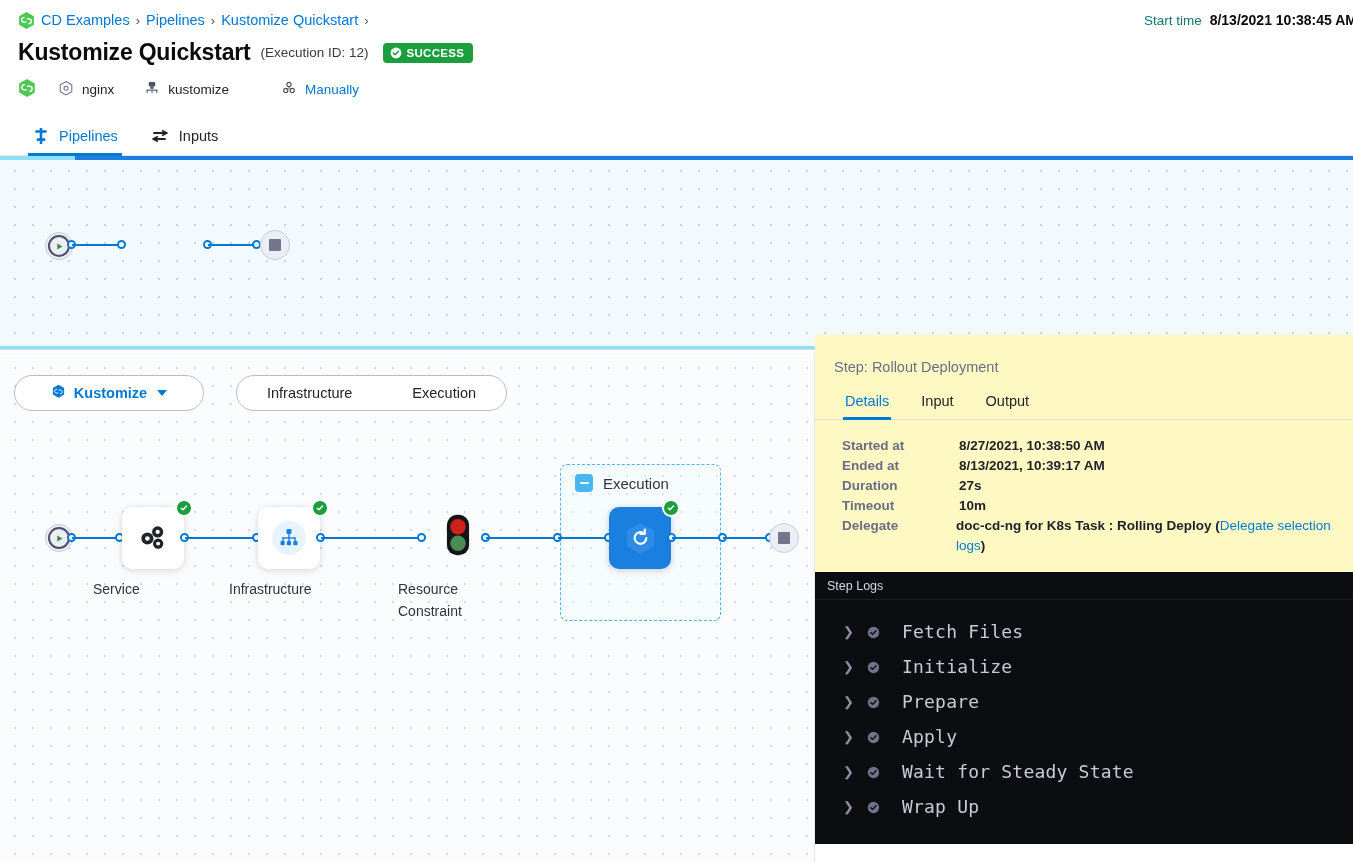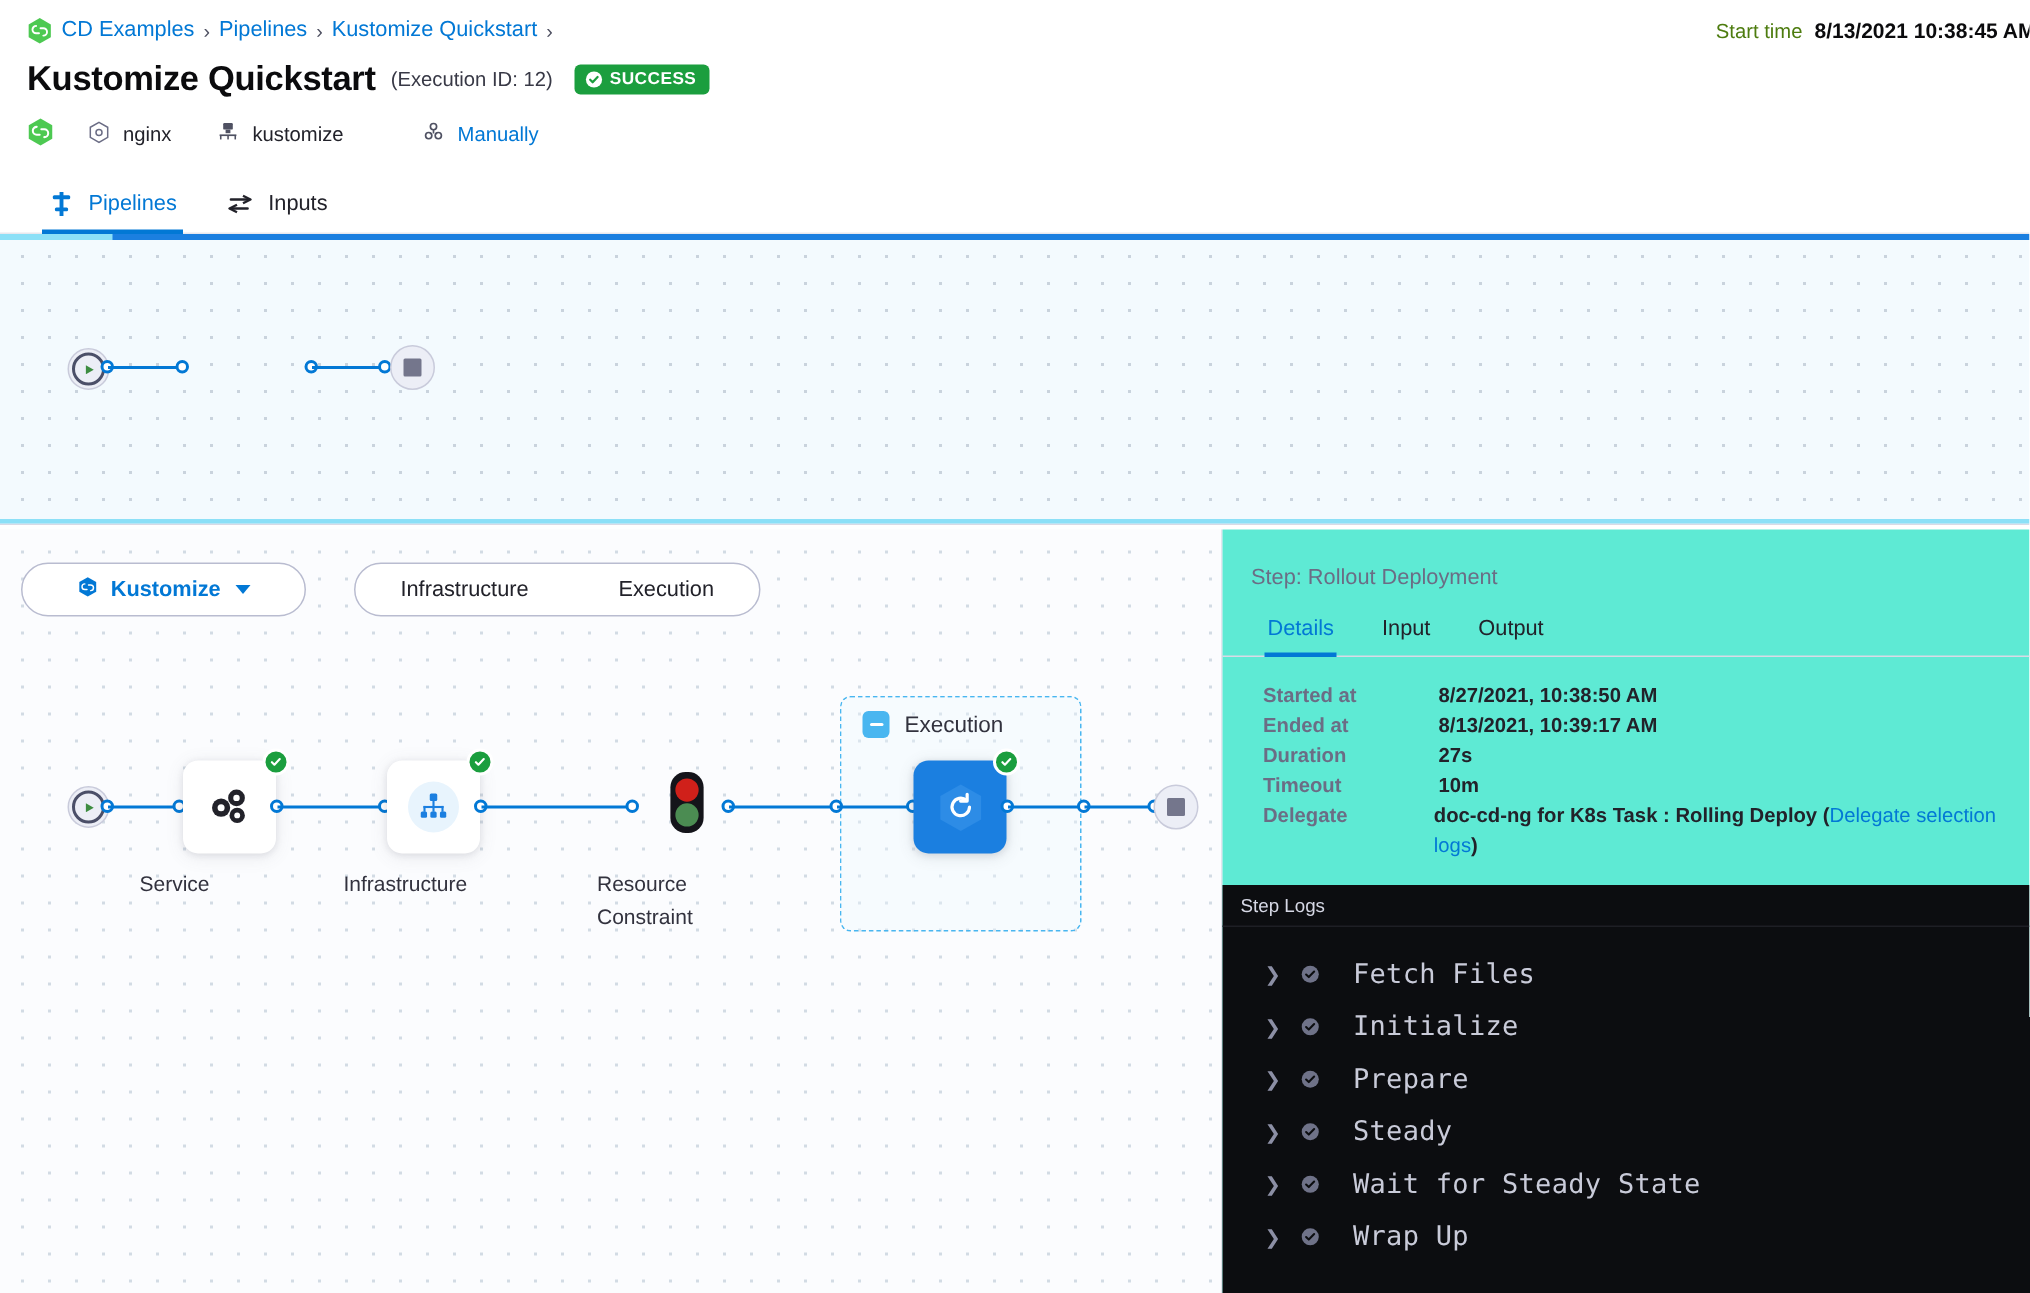--- a/index.html
+++ b/index.html
@@ -31,21 +31,21 @@
   .badge-check { width:12px; height:12px; }
 
   .meta-row { display:flex; align-items:center; padding-left:18px; margin-top:12px; gap:0; }
   .meta-item { display:flex; align-items:center; gap:8px; font-size:13.5px; color:#22222a; }
   .meta-item.link { color:#0278d5; }
   .meta-gap-1 { width:22px; }
   .meta-gap-2 { width:30px; }
   .meta-gap-3 { width:52px; }
 
   .start-time { position:absolute; right:-4px; top:12px; display:flex; gap:8px; align-items:baseline; }
-  .st-label { color:#4d7c0f; font-size:13.5px; }
+  .st-label { color:#0f766e; font-size:13.5px; }
   .st-value { color:#0b0b0d; font-size:14px; font-weight:bold; white-space:nowrap; }
 
   
   .tabs { display:flex; align-items:flex-end; height:44px; padding-left:32px; gap:34px;
           border-bottom:1px solid #e8e8ee; background:#fff; }
   .tab { display:flex; align-items:center; gap:9px; font-size:14.5px; color:#22222a;
          padding-bottom:10px; position:relative; cursor:pointer; }
   .tab.active { color:#0278d5; }
   .tab.active::after { content:""; position:absolute; left:-4px; right:-4px; bottom:-1px;
                        height:3px; background:#0278d5; }
@@ -109,21 +109,21 @@
                background:rgba(237,248,255,.35); }
   .group-head { position:absolute; display:flex; align-items:center; gap:10px; }
   .group-ico { width:18px; height:18px; border-radius:4px; background:#49b6f0;
                display:flex; align-items:center; justify-content:center; }
   .group-ico i { display:block; width:9px; height:2px; background:#fff; border-radius:1px; }
   .group-title { font-size:15px; color:#32323e; }
 
   .hex { width:30px; height:34px; }
 
   
-  .right { position:absolute; left:815px; top:353px; width:538px; height:509px; background:#5eead4; }
+  .right { position:absolute; left:815px; top:335px; width:538px; height:509px; background:#fef9c3; }
   .rp-title { font-size:14.5px; color:#6b6d85; padding:24px 0 0 19px; }
   .rp-tabs { display:flex; gap:0; padding-left:14px; margin-top:18px;
              border-bottom:1px solid #d9dae5; }
   .rp-tab { font-size:14.5px; color:#22222a; padding:0 16px 10px; position:relative; cursor:pointer; }
   .rp-tab.active { color:#0278d5;text-align:center; }
   .rp-tab.active::after { content:""; position:absolute; left:14px; right:14px; bottom:-1px;
                           height:3px; background:#0278d5; }
 
   .kv { padding:16px 0 0 27px; }
   .kv-row { display:flex; font-size:13.5px; line-height:20px; margin-bottom:0; }
@@ -495,21 +495,21 @@
       </div>
 
       <div class="log-row">
         <span class="log-caret">❯</span>
         <span class="log-ok">
           <svg viewBox="0 0 16 16" width="13" height="13">
               <circle cx="8" cy="8" r="7" fill="#6f7288"></circle>
               <path d="M4.6 8.2l2.2 2.1 4.4-4.5" stroke="#0c0d10" stroke-width="1.7" fill="none" stroke-linecap="round" stroke-linejoin="round"></path>
             </svg>
         </span>
-        <span class="log-name">Steady</span>
+        <span class="log-name">Apply</span>
       </div>
 
       <div class="log-row">
         <span class="log-caret">❯</span>
         <span class="log-ok">
           <svg viewBox="0 0 16 16" width="13" height="13">
               <circle cx="8" cy="8" r="7" fill="#6f7288"></circle>
               <path d="M4.6 8.2l2.2 2.1 4.4-4.5" stroke="#0c0d10" stroke-width="1.7" fill="none" stroke-linecap="round" stroke-linejoin="round"></path>
             </svg>
         </span>

